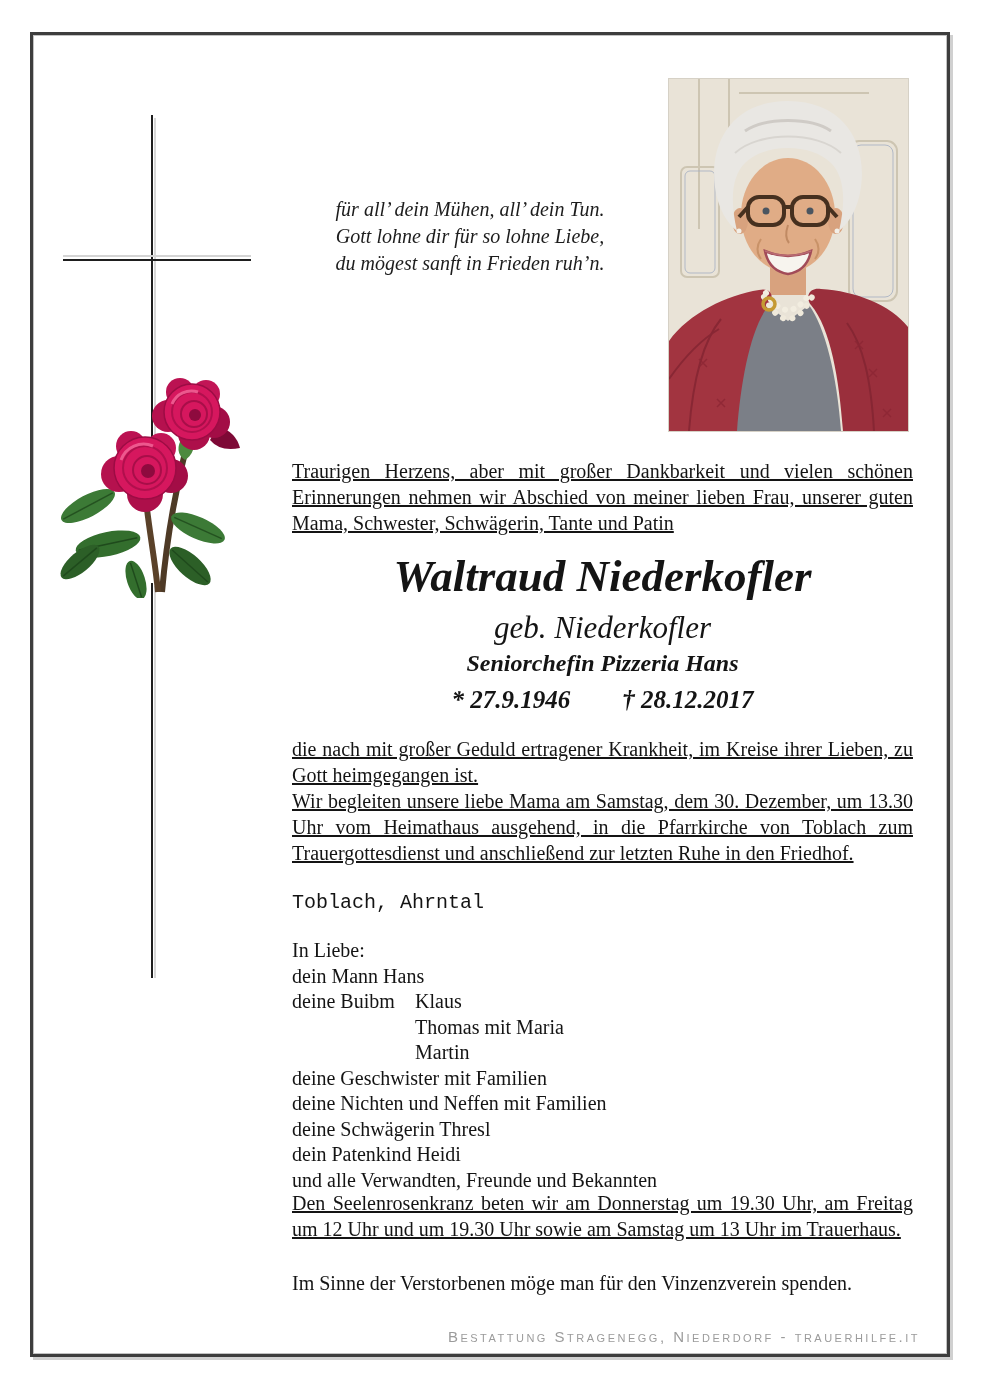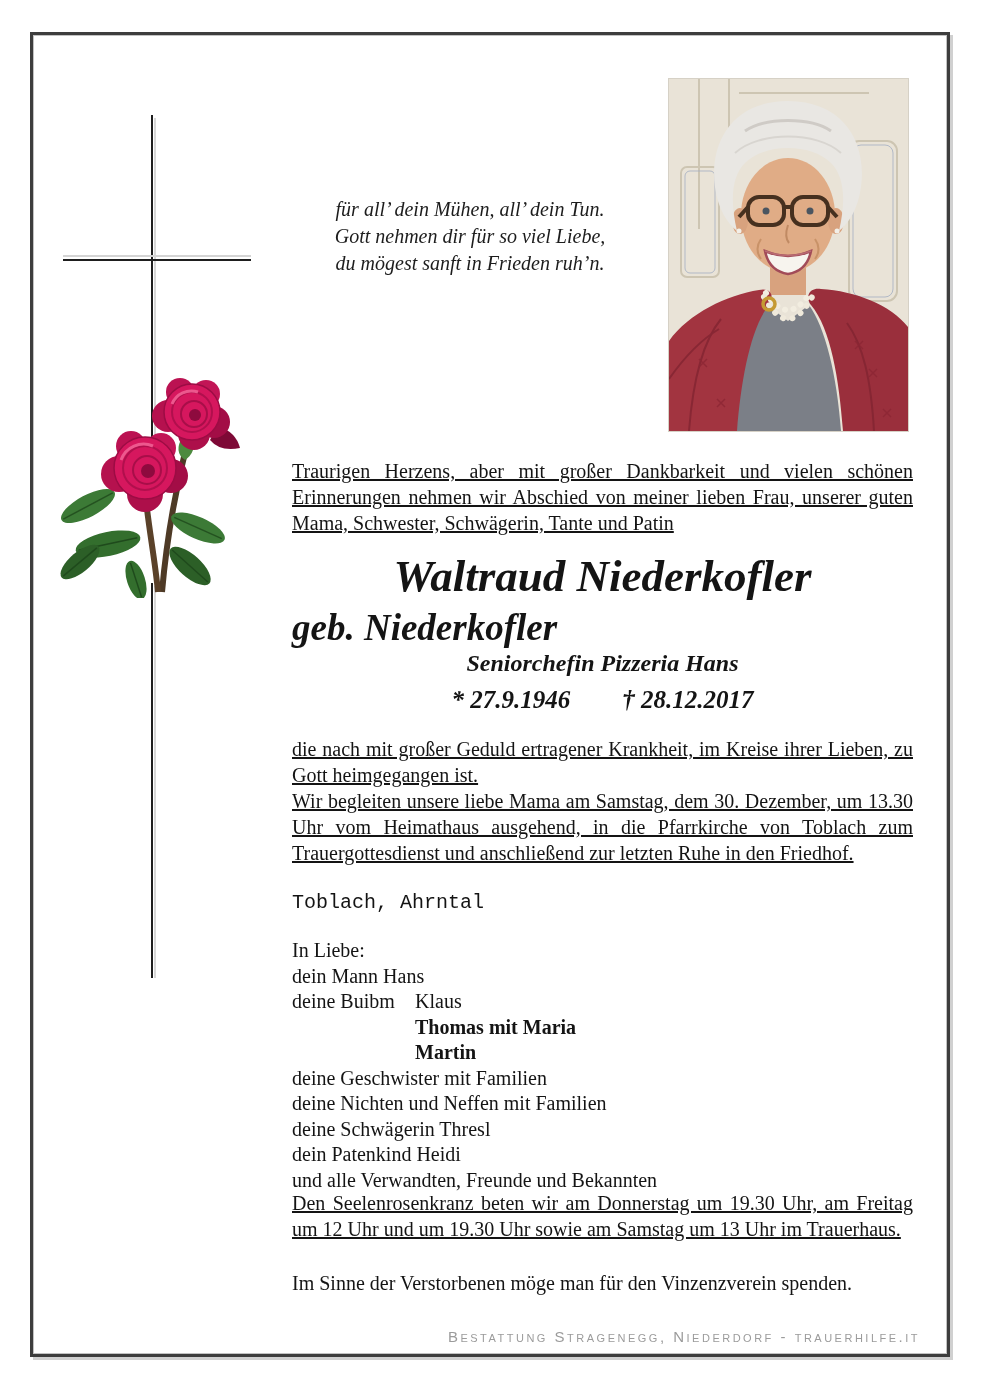--- a/index.html
+++ b/index.html
@@ -28,30 +28,30 @@
   
   .poem{
     left:278px;top:196px;width:384px;text-align:center;
     font-style:italic;font-size:20px;line-height:27px;color:#1c1c1c;
   }
   
   .col{left:292px;width:621px;}
   .body-par{font-size:20px;line-height:26px;text-align:justify;text-decoration:underline;}
   .intro{top:458px;}
   .name-line{top:550px;text-align:center;font-size:45px;line-height:52px;font-weight:bold;font-style:italic;}
-  .maiden-line{top:610px;font-size:37px;line-height:36px;font-weight:bold;font-style:italic;}
+  .maiden-line{top:610px;text-align:center;font-size:31px;line-height:36px;font-weight:normal;font-style:italic;}
   .role-line{top:648px;text-align:center;font-size:24px;line-height:30px;font-weight:bold;font-style:italic;}
   .dates-line{top:684px;text-align:center;font-size:25px;line-height:32px;font-weight:bold;font-style:italic;}
   .dates-gap{display:inline-block;width:52px;}
   .par-death{top:736px;}
   .par-funeral{top:788px;}
   .places{top:890px;font-size:20px;line-height:26px;font-family:Liberation Mono, monospace;}
   .mourners{top:938px;font-size:20px;line-height:25.5px;}
   .sons-label{display:inline-block;width:123px;}
-  .indent{padding-left:123px;font-weight:bold;}
+  .indent{padding-left:123px;}
   .par-rosary{top:1190px;}
   .par-donation{top:1270px;font-size:20px;line-height:26px;}
   .footer{
     left:260px;top:1328px;width:660px;text-align:right;
     font-family:"Liberation Sans", sans-serif;font-variant:small-caps;
     font-size:15px;letter-spacing:2.5px;color:#9b9b9b;
   }
 </style>
 </head>
 <body>
@@ -178,21 +178,21 @@
       <path d="M186,262 l8,8 m0,-8 l-8,8"></path>
     </g>
     <path d="M97,214 Q119,248 141,214" stroke="#f2ede0" stroke-width="6" stroke-dasharray="0.1 8.5" stroke-linecap="round" fill="none"></path>
     <path d="M95,218 Q119,262 143,218" stroke="#efe9db" stroke-width="6" stroke-dasharray="0.1 9.5" stroke-linecap="round" fill="none"></path>
     <circle cx="100" cy="225" r="6" fill="none" stroke="#c59a33" stroke-width="3.5"></circle>
   </svg>
 </div>
 
 <div class="abs poem">
   <div>für all’ dein Mühen, all’ dein Tun.</div>
-  <div>Gott nehmen dir für so viel Liebe,</div>
+  <div>Gott lohne dir für so lohne Liebe,</div>
   <div>du mögest sanft in Frieden ruh’n.</div>
 </div>
 
 <div class="abs col body-par intro">Traurigen Herzens, aber mit großer Dankbarkeit und vielen schönen Erinnerungen nehmen wir Abschied von meiner lieben Frau, unserer guten Mama, Schwester, Schwägerin, Tante und Patin</div>
 
 <div class="abs col name-line">Waltraud Niederkofler</div>
 <div class="abs col maiden-line">geb. Niederkofler</div>
 <div class="abs col role-line">Seniorchefin Pizzeria Hans</div>
 <div class="abs col dates-line">
   <span>* 27.9.1946</span><span class="dates-gap"></span><span>† 28.12.2017</span>

